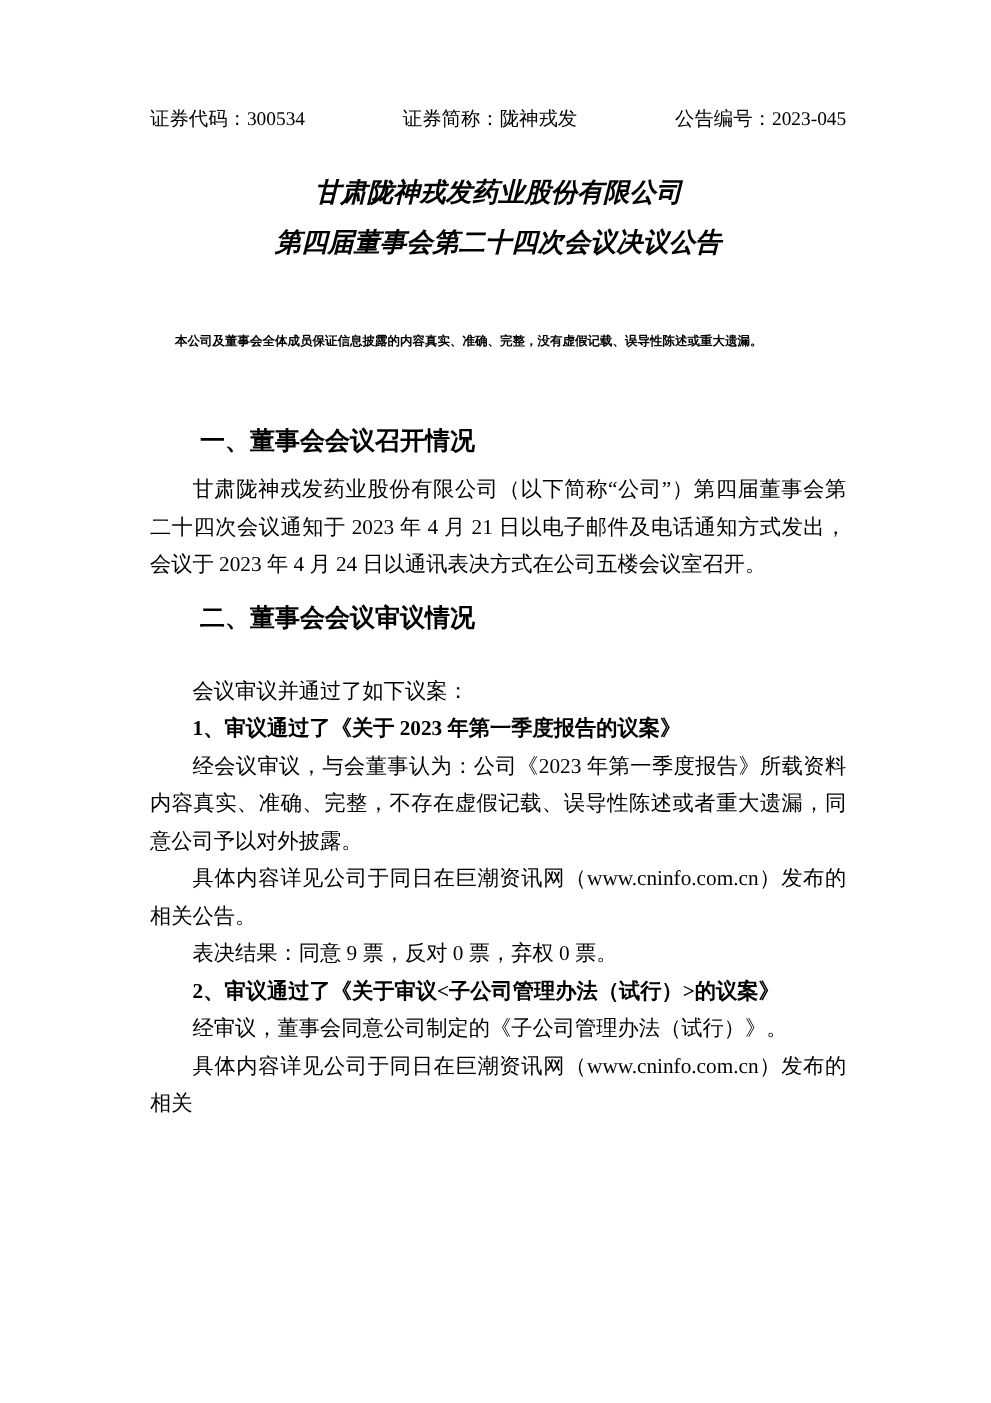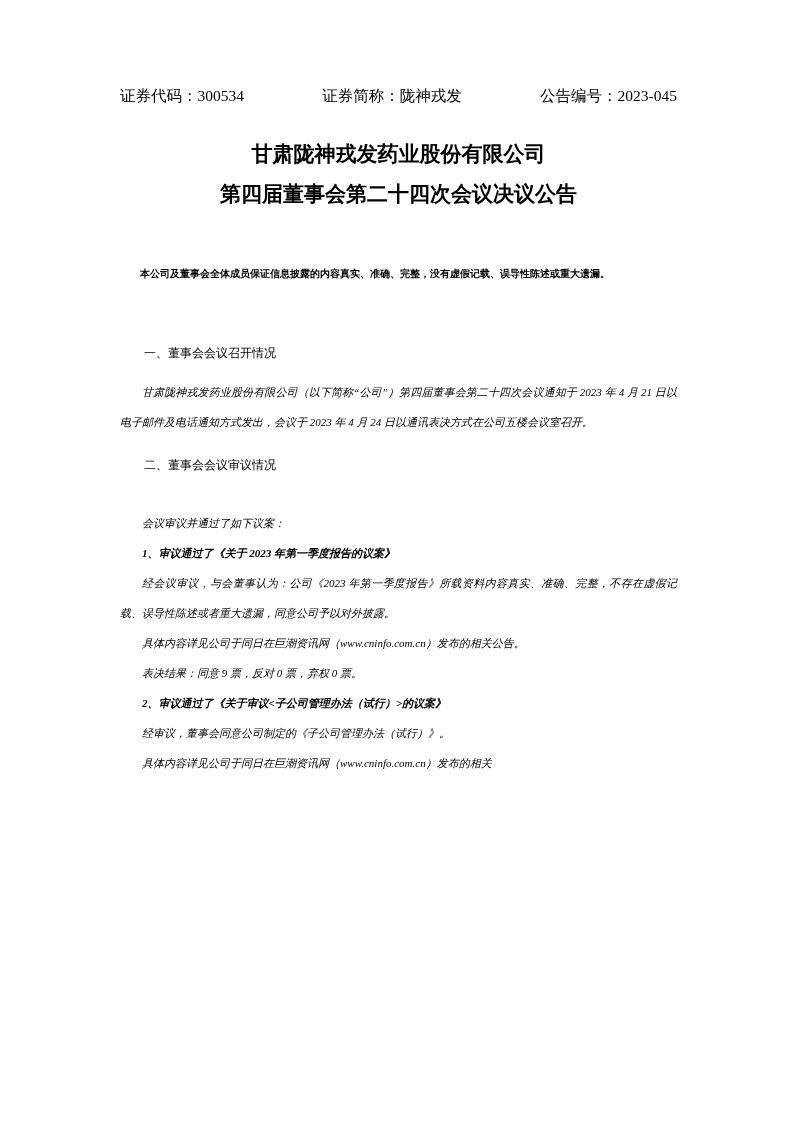--- a/index.html
+++ b/index.html
@@ -20,44 +20,44 @@
     justify-content: space-between;
     font-size: 15.5px;
     line-height: 20px;
     white-space: nowrap;
   }
   .title {
     text-align: center;
     font-weight: bold;
     font-size: 21px;
     line-height: 40px;
+    font-style: italic;
   }
   .title-first { margin-top: 28px; }
   .disclaimer {
     margin-top: 45px;
     font-weight: bold;
     font-size: 10px;
     line-height: 29px;
     text-indent: 2em;
     text-align: justify;
   }
   .heading {
-    font-size: 12px;
-    font-weight: normal;
+    font-size: 20px;
+    font-weight: bold;
     line-height: 30px;
     text-indent: 2em;
   }
   .heading-sec1 { margin-top: 50px; margin-bottom: 9px; }
   .heading-sec2 { margin-top: 13px; margin-bottom: 28px; }
   .body {
-    font-size: 11px;
+    font-size: 17px;
     line-height: 30px;
     text-indent: 2em;
     text-align: justify;
-    font-style: italic;
   }
   .bold { font-weight: bold; }
 </style>
 </head>
 <body>
 
 <div class="page">
 
   <div class="doc-header">
     <span>证券代码：300534</span>

